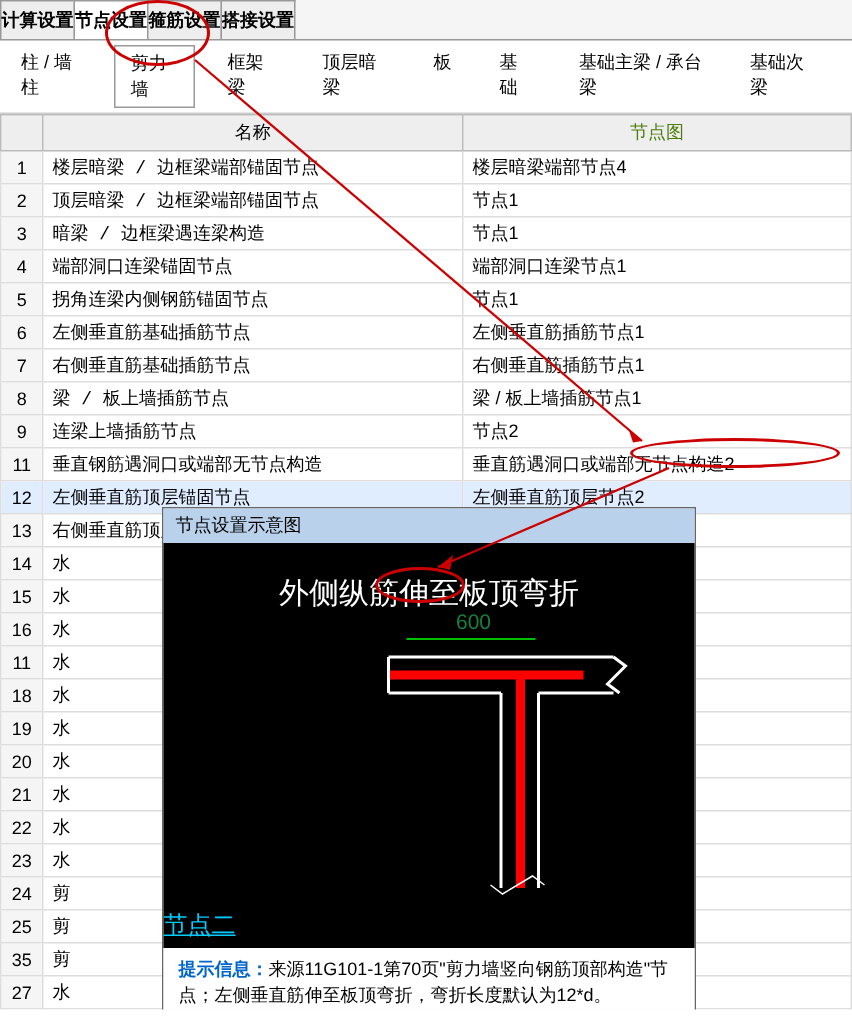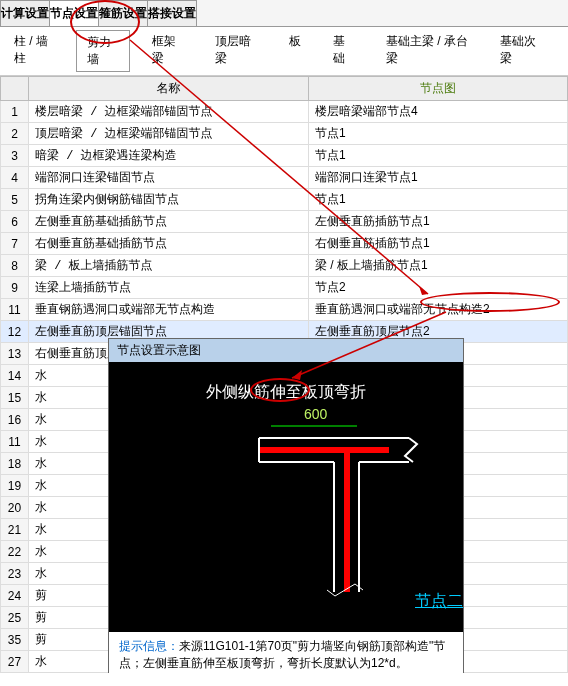--- a/index.html
+++ b/index.html
@@ -21,25 +21,25 @@
     .grid th.node-col { color: #4d7c0f; }
     .grid td { border: 1px solid #ddd; padding: 2px 6px; font-size: 12px; white-space: nowrap; overflow: hidden; }
     .grid td.num { text-align: center; width: 28px; background: #f5f5f5; }
     .grid tr.sel td { background: #e0ecff; }
     .grid td.name-col { width: 280px; font-family: Liberation Mono, monospace; }
     
     
     .diagram-panel { position: absolute; left: 60px; top: 338px; width: 356px; background: #fff; border: 1px solid #666; margin-left: 48px; }
     .diagram-title { background: #b9d1ea; padding: 3px 8px; font-size: 12px; }
     .diagram-canvas { background: #000; color: #fff; position: relative; height: 270px; }
-    .diag-text-main { position: absolute; top: 20px; left: 0; right: 0; text-align: center; color: #fff; font-size: 16px; }
-    .diag-600 { position: absolute; top: 44px; left: 195px; color: #bef264; font-size: 14px; }
-    .diag-node-label { position: absolute; bottom: 20px; left: 0; right: 0; text-align: right; color: #0cf; font-size: 16px; text-decoration: underline; }
+    .diag-text-main { position: absolute; top: 20px; left: 0; right: 0; text-align: center; color: #fff; font-size: 20px; }
+    .diag-600 { position: absolute; top: 44px; left: 195px; color: #15803d; font-size: 14px; }
+    .diag-node-label { position: absolute; bottom: 4px; left: 0; right: 0; text-align: left; color: #0cf; font-size: 16px; text-decoration: underline; }
     .diagram-hint { padding: 6px 10px; font-size: 12px; background: #fff; line-height: 1.4; }
-    .hint-label { color: #06c; }
+    .hint-label { color: #06c; font-weight: bold; }
     
     
     .anno-circle { position: absolute; border: 2px solid #c00; border-radius: 50%; pointer-events: none; }
     .anno-line { position: absolute; pointer-events: none; }
     
     .container { position: relative; width: 568px; }
   </style>
 </head>
 <body>
 

